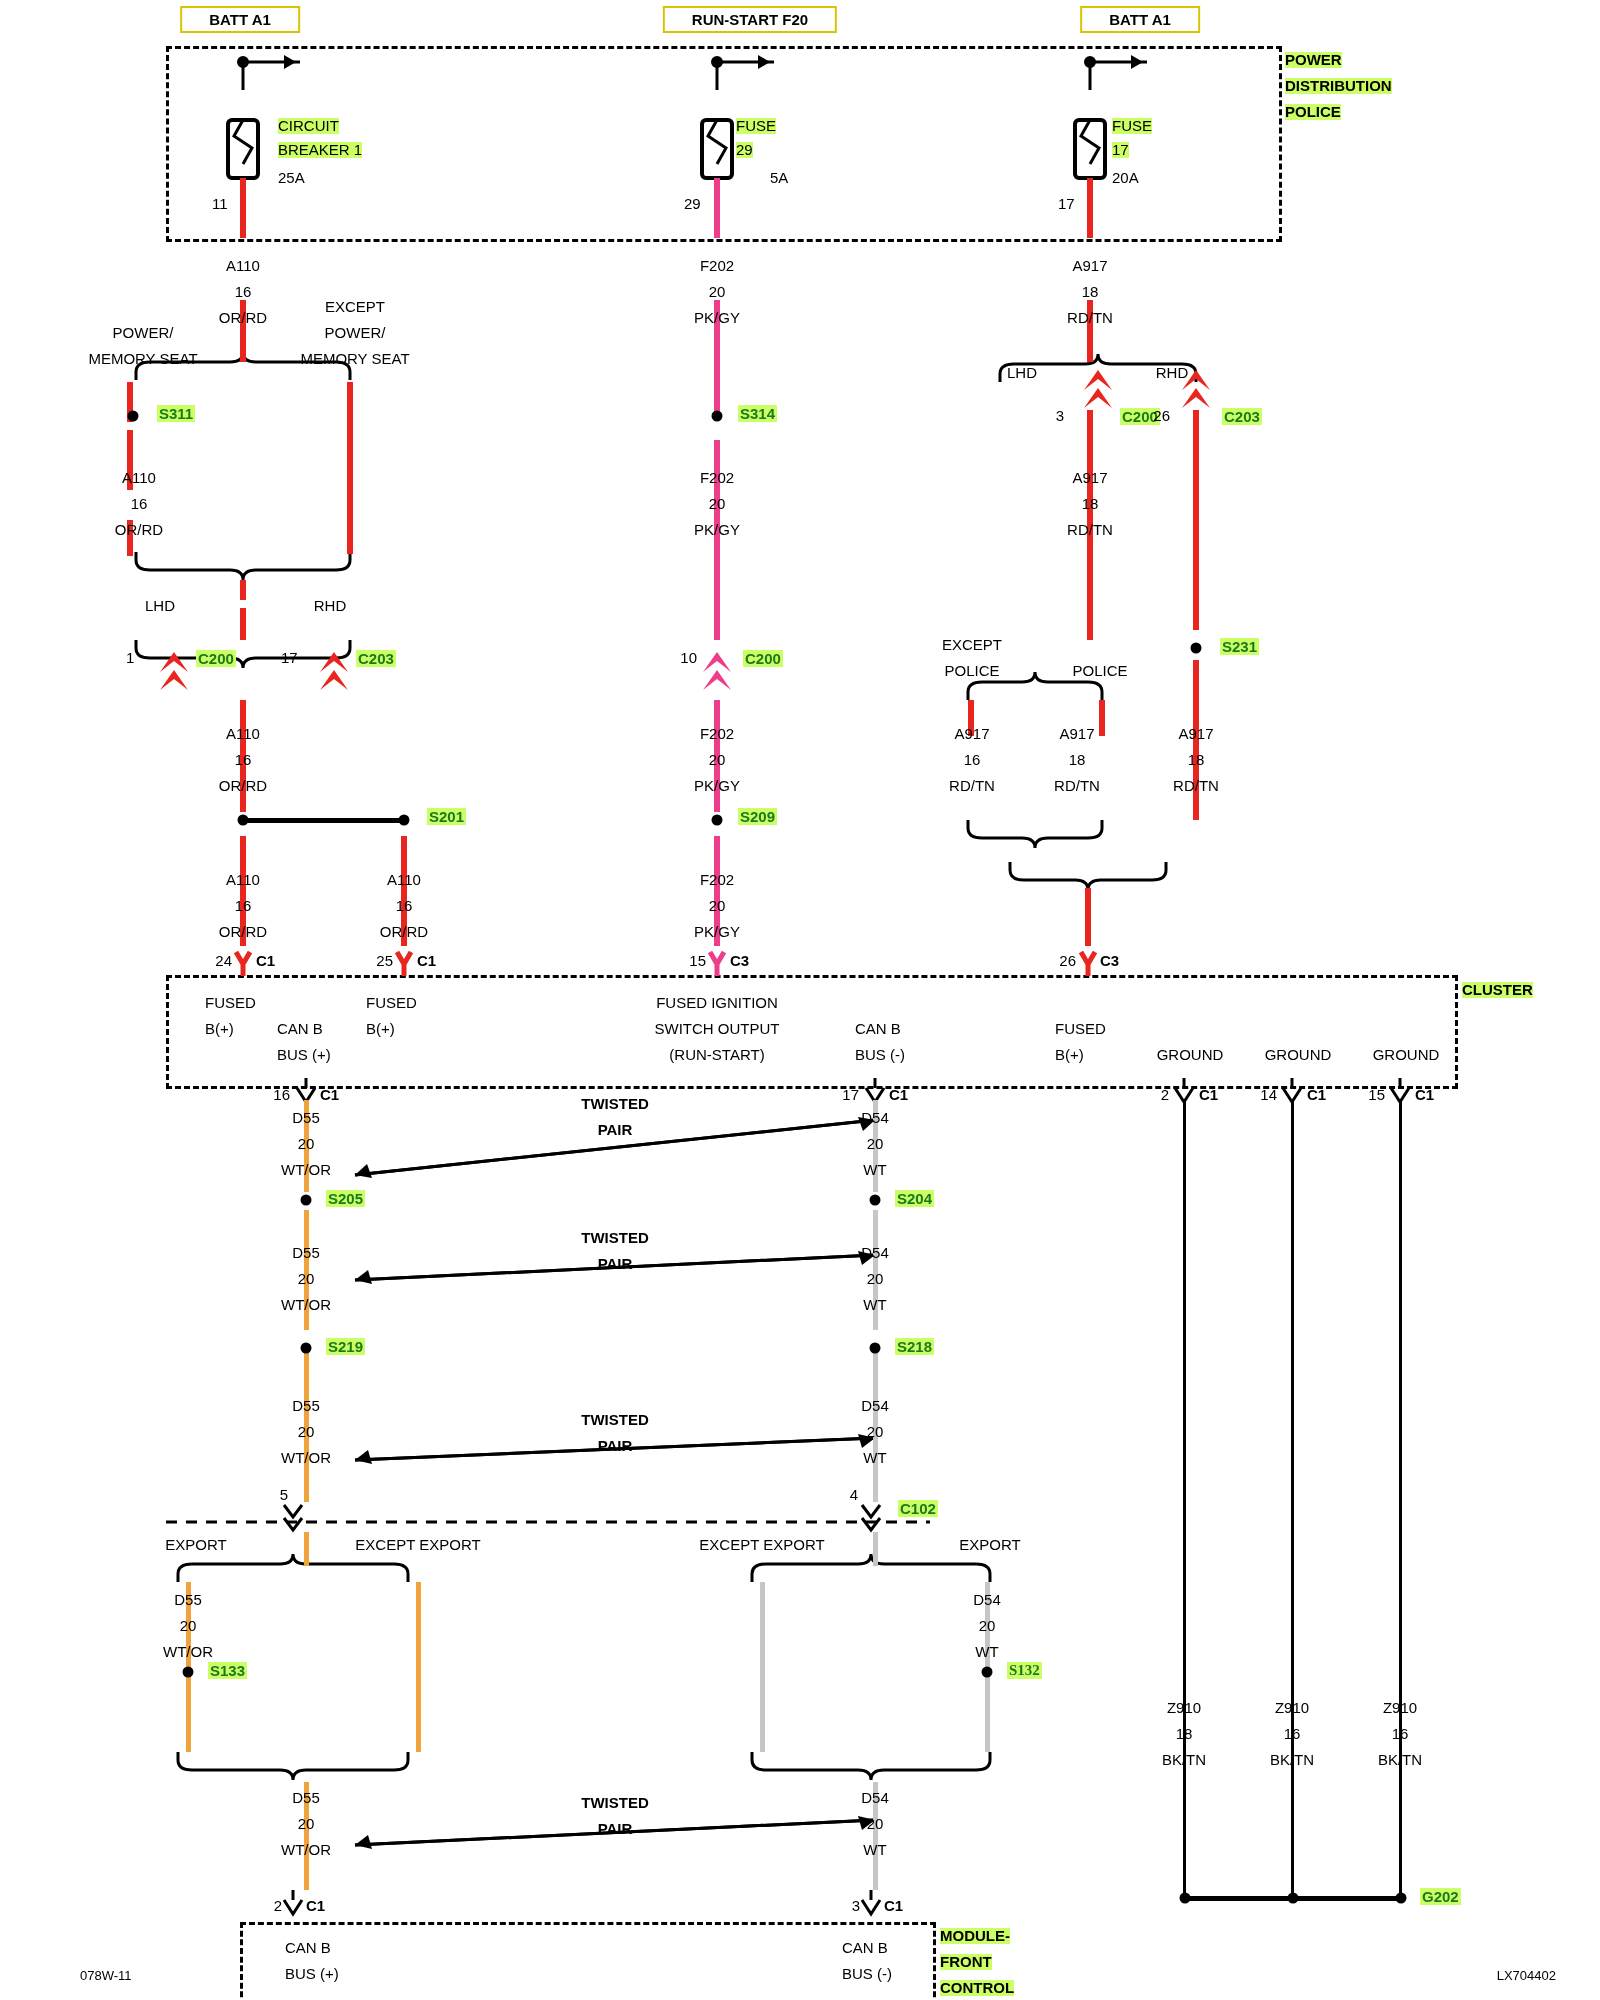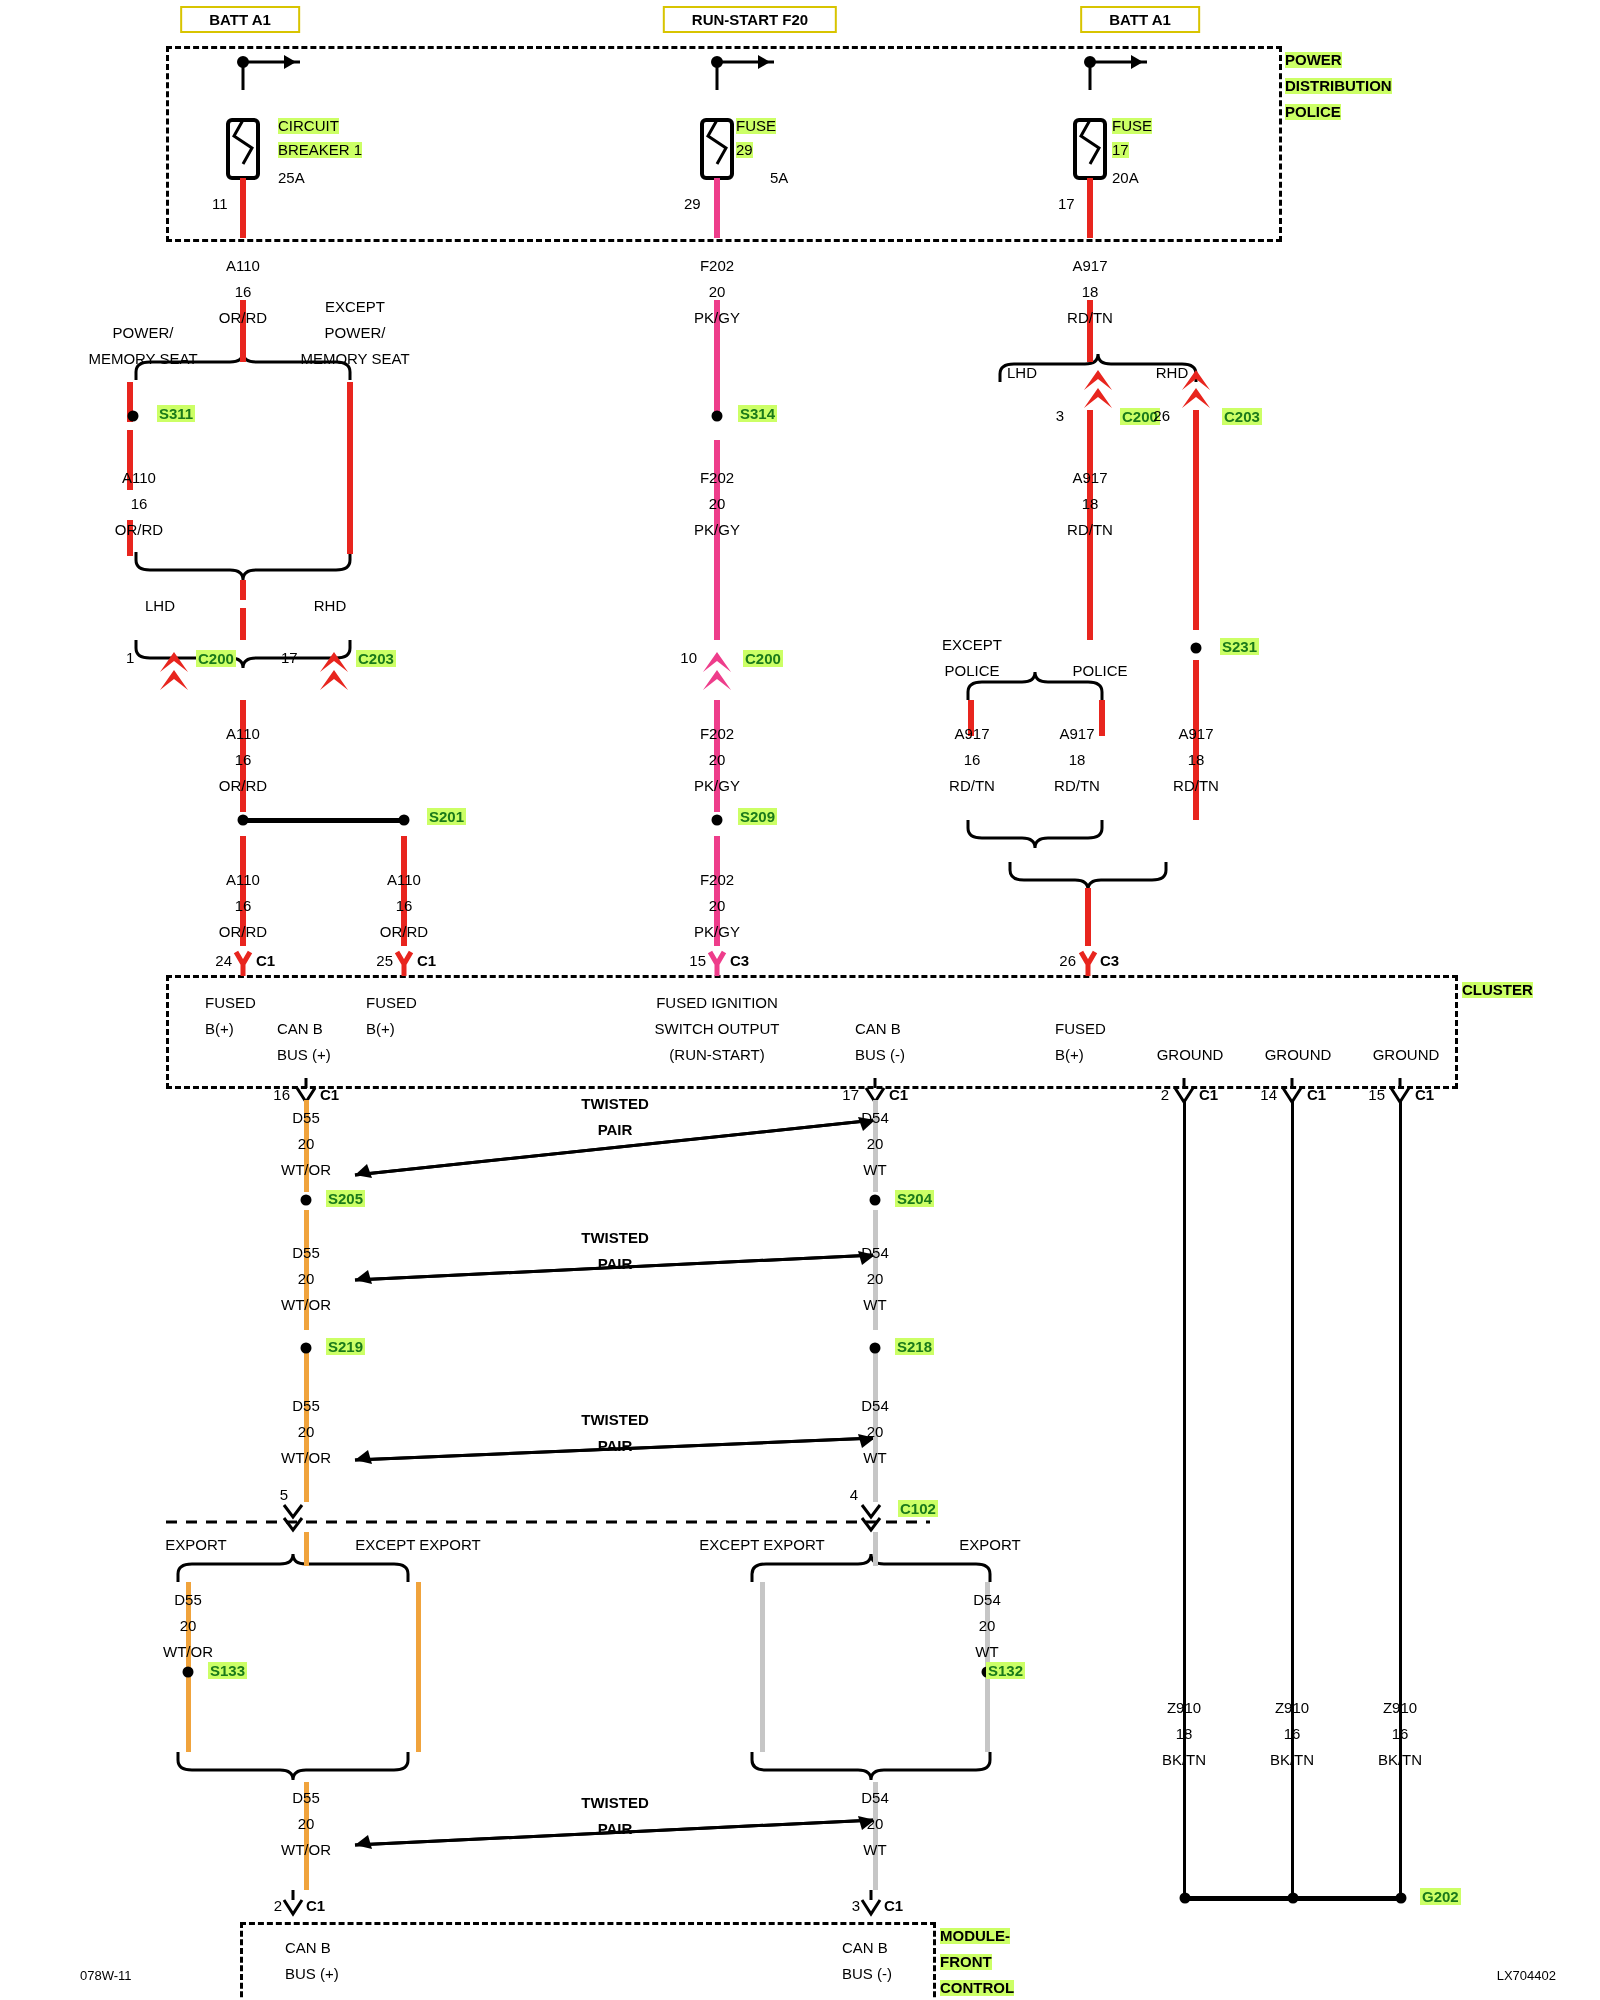--- a/index.html
+++ b/index.html
@@ -385,21 +385,21 @@
   <div class="t ctr" style="left:990px;top:1537px;">EXPORT</div>
 
   <div class="t ctr" style="left:188px;top:1592px;">D55</div>
   <div class="t ctr" style="left:188px;top:1618px;">20</div>
   <div class="t ctr" style="left:188px;top:1644px;">WT/OR</div>
   <div class="t ctr" style="left:987px;top:1592px;">D54</div>
   <div class="t ctr" style="left:987px;top:1618px;">20</div>
   <div class="t ctr" style="left:987px;top:1644px;">WT</div>
 
   <div class="splice-lbl" style="left:208px;top:1662px;">S133</div>
-  <div class="splice-lbl" style="left:986px;top:1662px;">S132</div>
+  <div class="splice-lbl" style="left:1007px;top:1662px;font-family:Liberation Serif, serif;">S132</div>
 
   <div class="t ctr" style="left:306px;top:1790px;">D55</div>
   <div class="t ctr" style="left:306px;top:1816px;">20</div>
   <div class="t ctr" style="left:306px;top:1842px;">WT/OR</div>
   <div class="t ctr" style="left:875px;top:1790px;">D54</div>
   <div class="t ctr" style="left:875px;top:1816px;">20</div>
   <div class="t ctr" style="left:875px;top:1842px;">WT</div>
 
   <div class="t rt" style="left:282px;top:1898px;">2</div>
   <div class="t tb" style="left:306px;top:1898px;">C1</div>

